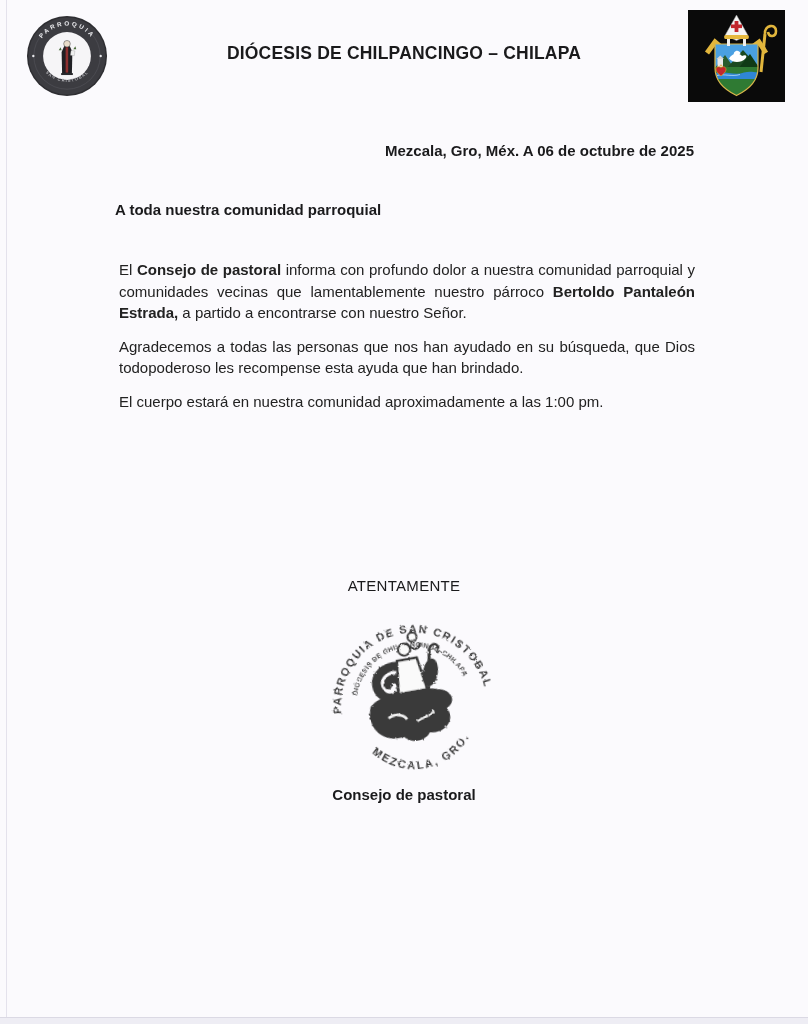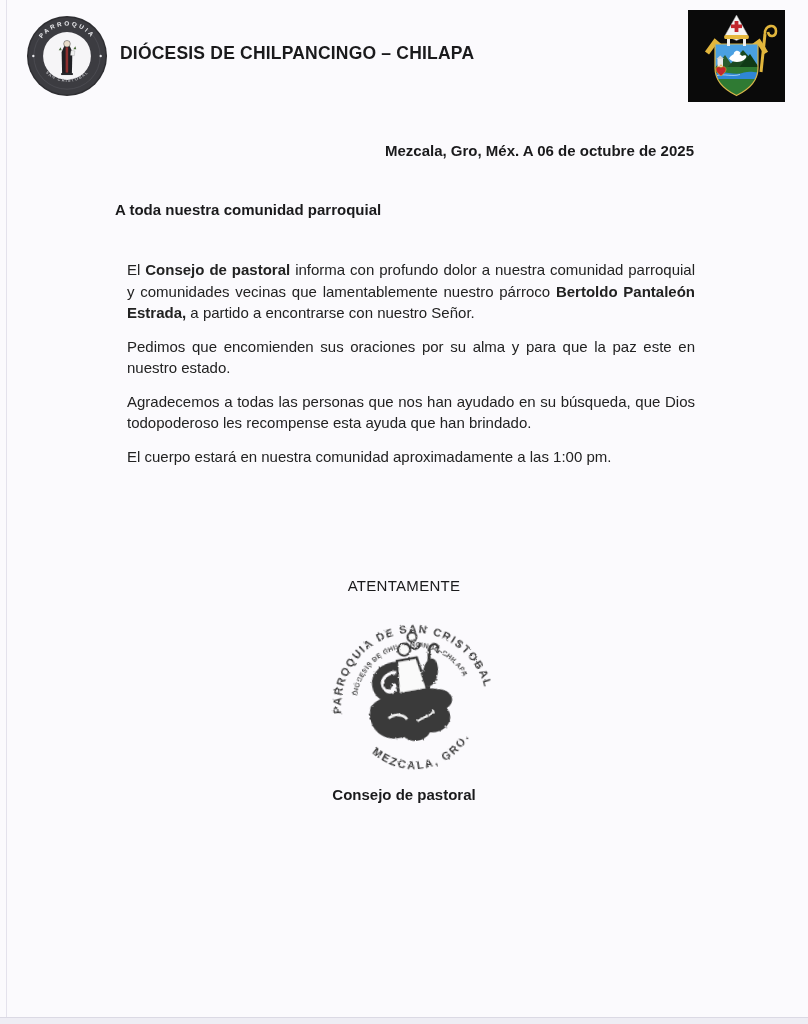--- a/index.html
+++ b/index.html
@@ -10,36 +10,36 @@
     color:#1d1d1f;
   }
   .edge-left{position:absolute;left:6px;top:0;bottom:0;width:1px;background:#e4e2ec;}
   .edge-bottom{position:absolute;left:0;right:0;bottom:0;height:6px;background:#eeedf4;border-top:1px solid #dbd9e4;}
 
   .logo-left{position:absolute;left:26px;top:13px;width:82px;height:86px;filter:blur(.3px);}
   .logo-right{position:absolute;left:688px;top:10px;width:97px;height:92px;filter:blur(.3px);}
 
   .titles{
     position:absolute;left:120px;right:120px;top:40px;
-    font-weight:bold;font-size:17.5px;line-height:27px;
+    text-align:center;font-weight:bold;font-size:17.5px;line-height:27px;
     color:#1a1a1c;letter-spacing:.2px;
   }
   .date-line{
     position:absolute;right:114px;top:142px;
     font-weight:bold;font-size:15px;color:#1a1a1c;
   }
   .salutation{
     position:absolute;left:115px;top:201px;
     font-weight:bold;font-size:15px;color:#1a1a1c;text-align:right;
   }
   .body-text{
     position:absolute;left:115px;top:259px;width:580px;
     font-size:15px;line-height:21.5px;text-align:justify;color:#222;
   }
-  .body-text p{margin:0 0 12px 12px;}
+  .body-text p{margin:0 0 12px 4px;}
   .seg-bold{font-weight:bold;}
   .closing{
     position:absolute;left:0;right:0;top:577px;text-align:center;
     font-weight:normal;font-size:15px;color:#1a1a1c;letter-spacing:.3px;
   }
   .stamp{position:absolute;left:314px;top:602px;width:194px;height:174px;filter:blur(.25px);}
   .signature{
     position:absolute;left:0;right:0;top:786px;text-align:center;
     font-weight:bold;font-size:15px;color:#1a1a1c;
   }
@@ -127,21 +127,20 @@
 <div class="titles">
   <div>DIÓCESIS DE CHILPANCINGO – CHILAPA</div>
 </div>
 
 <div class="date-line">Mezcala, Gro, Méx. A 06 de octubre de 2025</div>
 
 <div class="salutation">A toda nuestra comunidad parroquial</div>
 
 <div class="body-text">
   <p><span>El </span><span class="seg-bold">Consejo de pastoral</span><span> informa con profundo dolor a nuestra comunidad parroquial y comunidades vecinas que lamentablemente nuestro párroco </span><span class="seg-bold">Bertoldo Pantaleón Estrada,</span><span> a partido a encontrarse con nuestro Señor.</span></p>
-  <p><span>Pedimos que encomienden sus oraciones por su alma y para que la paz este en nuestro estado.</span></p>
   <p><span>Agradecemos a todas las personas que nos han ayudado en su búsqueda, que Dios todopoderoso les recompense esta ayuda que han brindado.</span></p>
   <p><span>El cuerpo estará en nuestra comunidad aproximadamente a las 1:00 pm.</span></p>
 </div>
 
 <div class="closing">ATENTAMENTE</div>
 
 <svg class="stamp" viewBox="0 0 194 174" aria-hidden="true">
   <defs>
     <path id="stampTop" d="M 24,104 A 73,73 0 1 1 170,104"></path>
     <path id="stampInner" d="M 40,102 A 57,57 0 1 1 154,102"></path>

